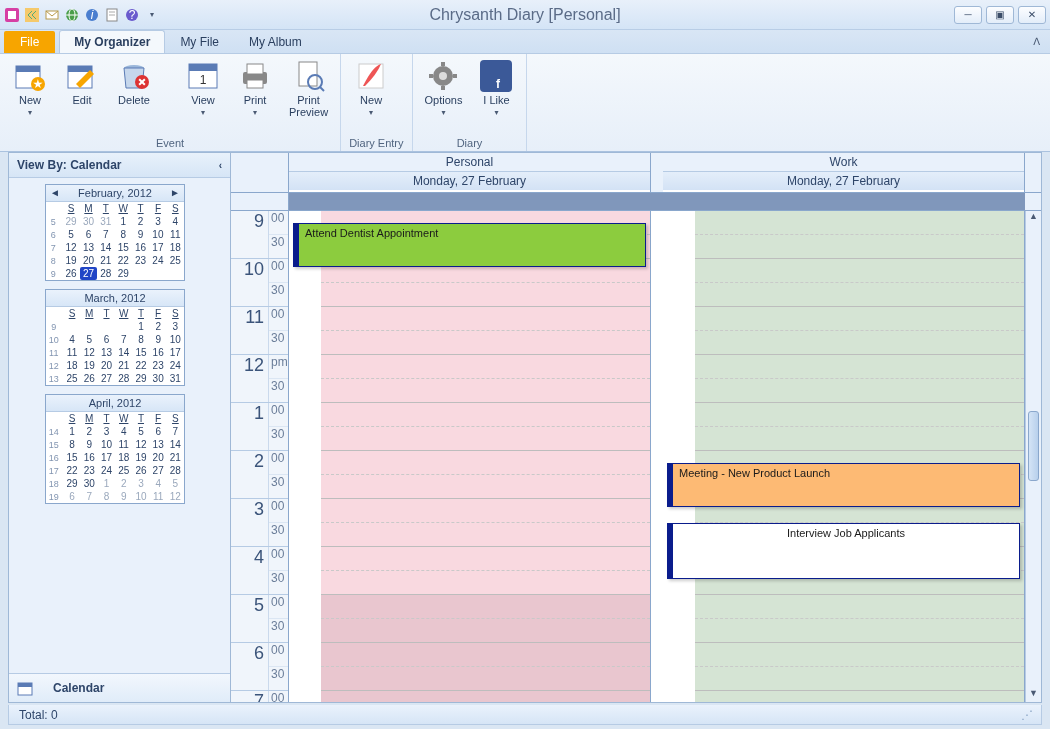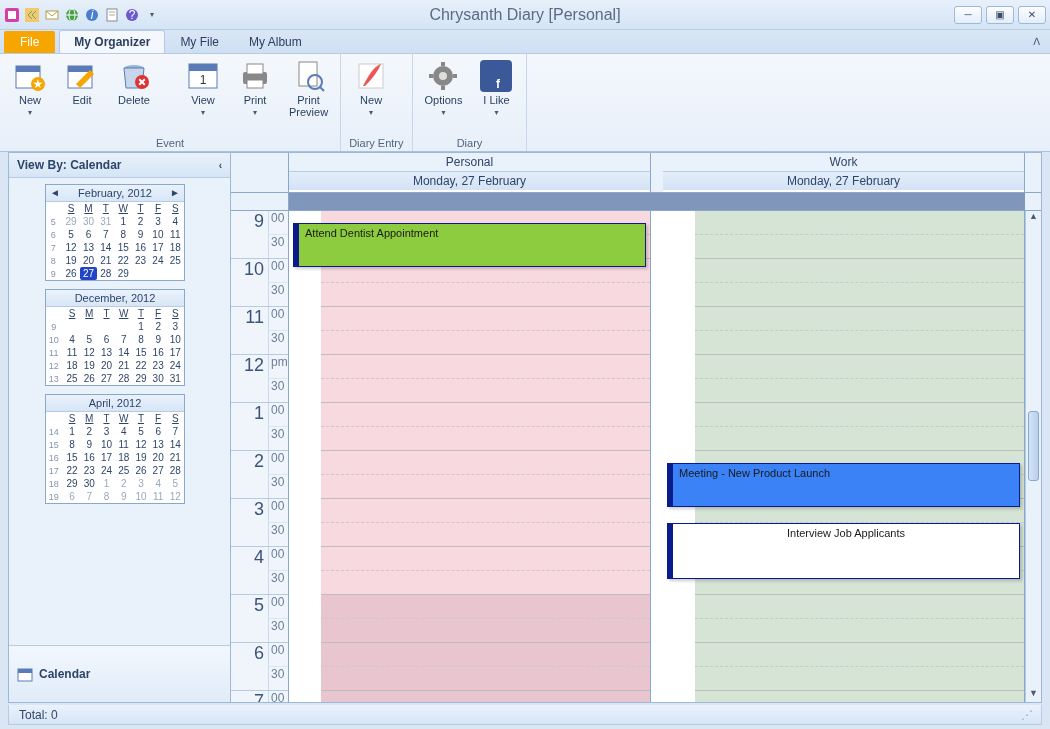--- a/index.html
+++ b/index.html
@@ -40,21 +40,21 @@
 .minical-head { background: linear-gradient(#eaf2fc,#d7e6f7); text-align: center; font-size: 11px; color: #2e4569; padding: 2px 0; position: relative; border-bottom: 1px solid #b6cbe4;}
 .minical-head .nav { position: absolute; top: 2px; font-size: 10px; color: #2e4569; }
 .minical-head .nav.l { left: 4px; } .minical-head .nav.r { right: 4px; }
 .minical table { border-collapse: collapse; width: 100%; }
 .minical th { font-weight: normal; font-size: 10px; color: #2e4569; padding: 1px 0; text-decoration: underline;}
 .minical td { font-size: 10px; text-align: center; color: #2e4569; padding: 1px 2px; width: 18px;}
 .minical td.off { color: #9aa8bc; }
 .minical td.sel { background: #2145c6; color: #fff; border-radius: 2px; }
 .minical .weeknum { color: #8295b1; font-size: 9px; padding-right: 4px; }
 
-.sidebar-bottom { border-top: 1px solid #b6cbe4; padding: 20px 8px; background: linear-gradient(#f2f7fd,#e0ecf9); display: flex; align-items: center; gap: 6px; font-weight: bold; color: #2e4569; }
+.sidebar-bottom { border-top: 1px solid #b6cbe4; padding: 6px 8px; background: linear-gradient(#f2f7fd,#e0ecf9); display: flex; align-items: center; gap: 20px; font-weight: bold; color: #2e4569; }
 
 
 .schedule { flex: 1; display: flex; flex-direction: column; position: relative; }
 .sched-head { display: flex; height: 40px; border-bottom: 1px solid #8aa7cc; }
 .timegutter-head { width: 58px; background: #e9f1fb; border-right: 1px solid #8aa7cc; }
 .col-head { flex: 1; display: flex; flex-direction: column; border-right: 1px solid #8aa7cc; }
 .col-head .cat { background: #e9f1fb; text-align: center; color: #2e4569; padding: 2px 0; border-bottom: 1px solid #b6cbe4; }
 .col-head .date { background: linear-gradient(#e4eefa,#d3e2f5); text-align: center; color: #2e4569; padding: 2px 0; }
 .headgap { width: 16px; background: #e9f1fb; }
 
@@ -69,21 +69,21 @@
 .daycol { flex: 1; border-right: 1px solid #8aa7cc; position: relative; padding-left: 32px; }
 .colgap { width: 12px; background: #8097bb; }
 .slotrow { height: 24px; border-bottom: 1px solid #bdbdbd; }
 .slotrow.dashed { border-bottom: 1px dashed #c9c9c9; }
 .bg-pink { background: #f9d9e0; }
 .bg-pink2 { background: #e9c6cf; }
 .bg-green { background: #d5e4d4; }
 
 .event { position: absolute; left: 4px; right: 4px; border: 1px solid #0a1c8c; border-left: 6px solid #0a1c8c; padding: 3px 6px; font-size: 11px; color: #1a1a1a; box-shadow: 2px 2px 3px rgba(0,0,0,0.2); }
 .ev-green { background: #8ccc3e; }
-.ev-orange { background: #3b82f6; }
+.ev-orange { background: #fdba74; }
 .ev-white { background: #ffffff; text-align: center; }
 .ev-coral { background: #f08572; }
 
 .vscroll { width: 16px; background: #e9f1fb; border-left: 1px solid #b6cbe4; position: relative; }
 .vscroll .thumb { position: absolute; left: 2px; right: 2px; top: 200px; height: 70px; background: linear-gradient(90deg,#d4e4f6,#b8d0ec); border: 1px solid #8aa7cc; border-radius: 3px; }
 .vscroll .arr { position: absolute; left: 0; right: 0; height: 14px; text-align: center; font-size: 9px; color: #4a5a73; }
 .vscroll .arr.up { top: 0; } .vscroll .arr.dn { bottom: 0; }
 
 
 .statusbar { position: absolute; left: 8px; right: 8px; bottom: 4px; height: 20px; background: linear-gradient(#eaf2fc,#d6e5f6); border: 1px solid #b6cbe4; border-top: none; display: flex; align-items: center; padding: 0 10px; color: #2e4569; justify-content: space-between;}
@@ -350,21 +350,21 @@
                 <td class="">28</td>
                 <td class="">29</td>
                 <td></td>
                 <td></td>
                 <td></td>
               </tr>
             </tbody>
           </table>
         </div>
         <div class="minical">
-          <div class="minical-head">December, 2012</div>
+          <div class="minical-head">March, 2012</div>
           <table>
             <tbody>
               <tr>
                 <th class="weeknum"></th>
                 <th>S</th>
                 <th>M</th>
                 <th>T</th>
                 <th>W</th>
                 <th>T</th>
                 <th>F</th>

